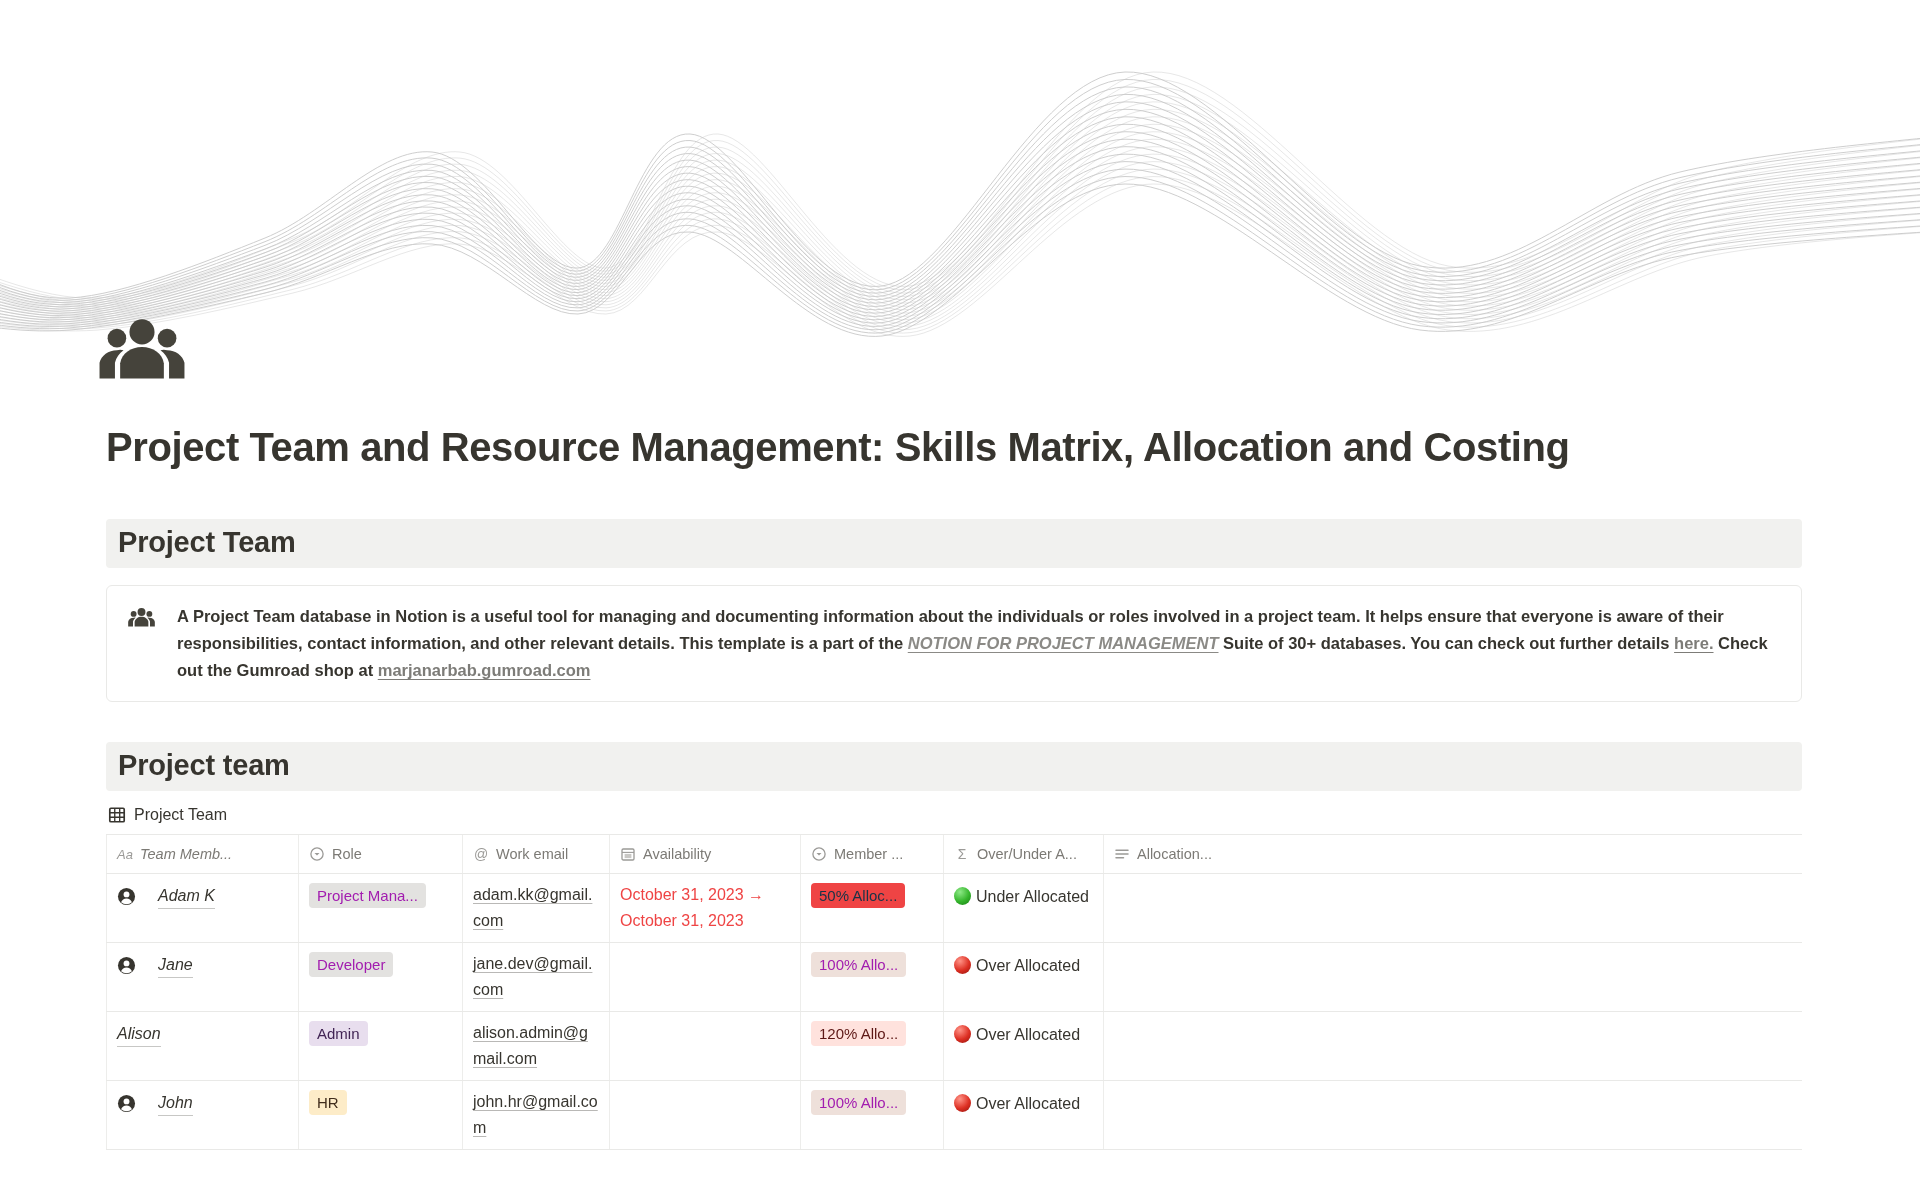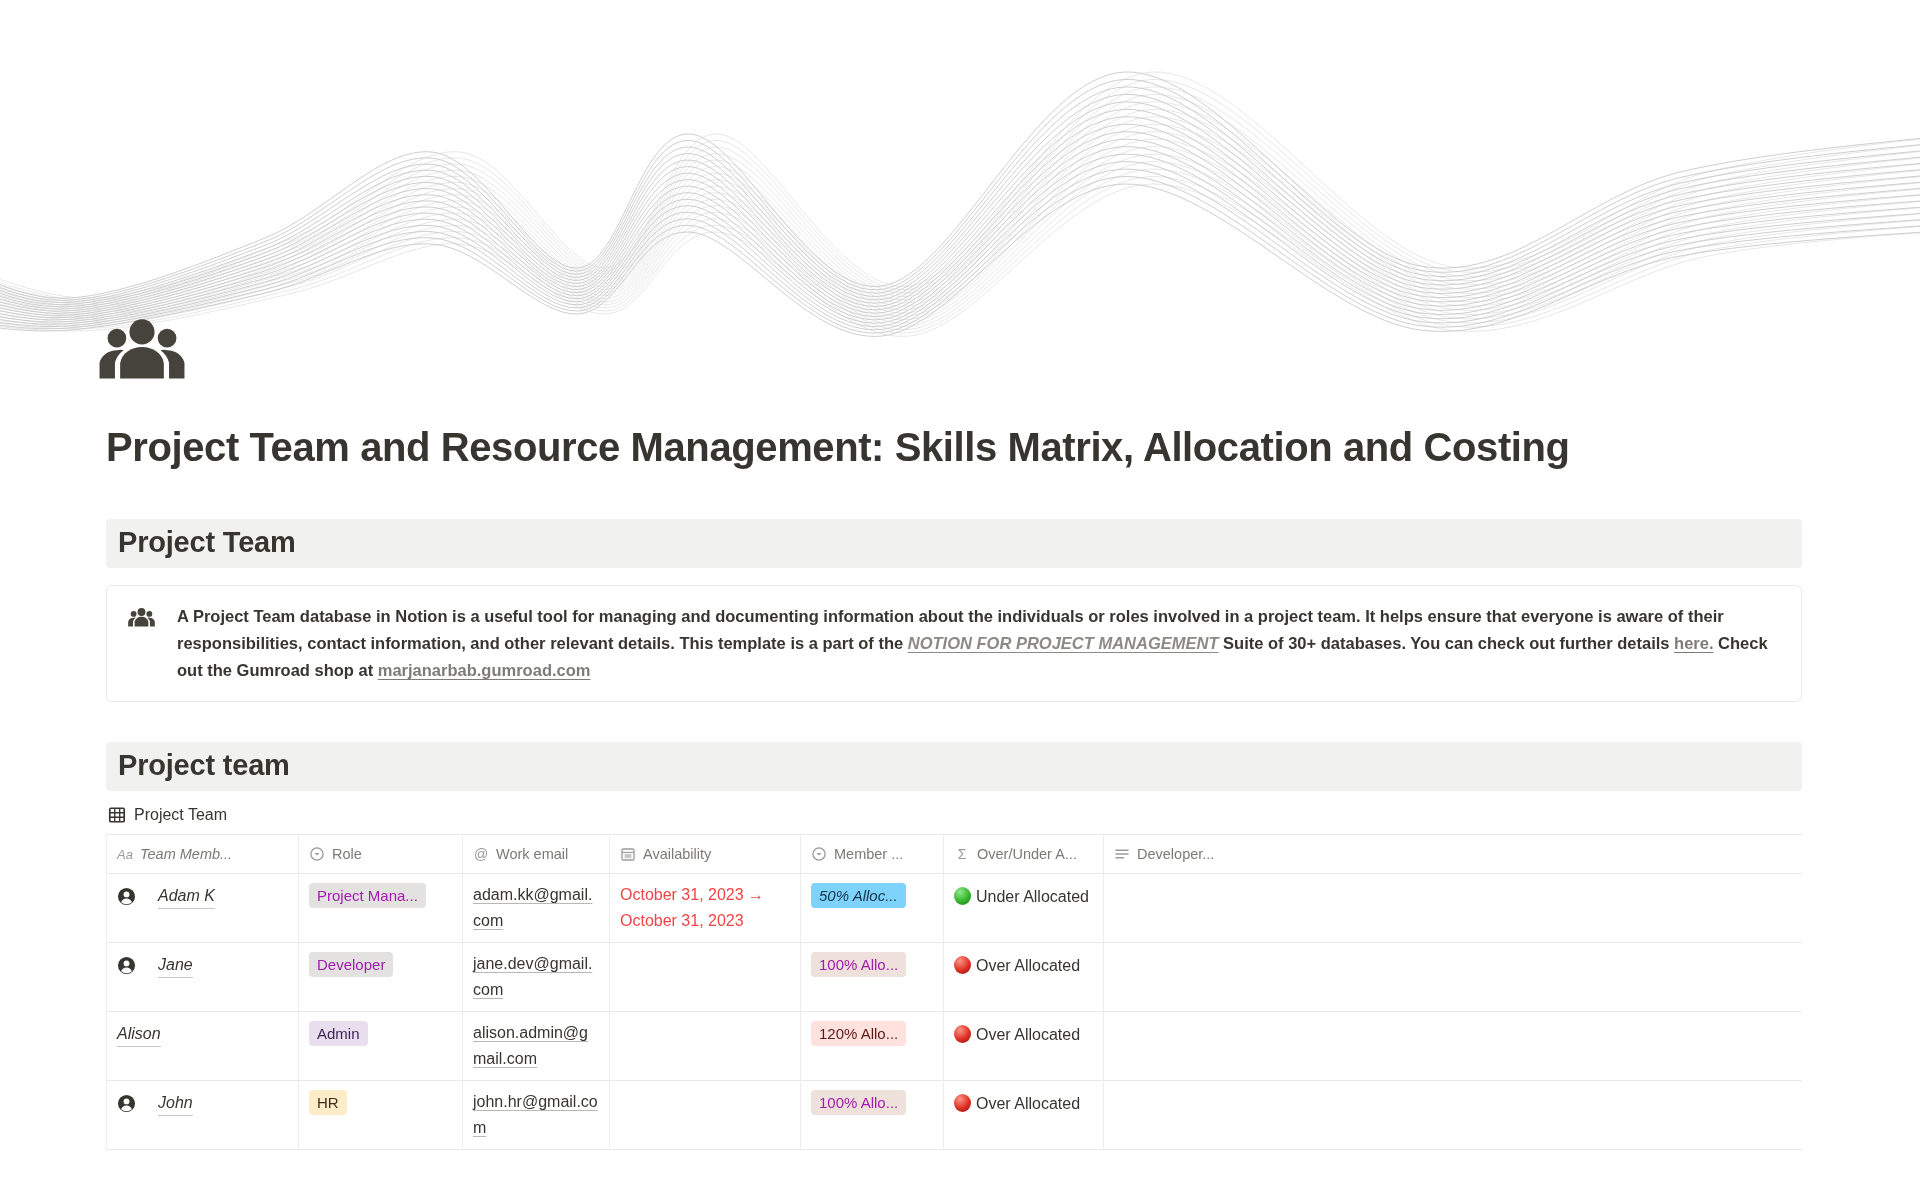--- a/index.html
+++ b/index.html
@@ -54,21 +54,21 @@
 
   .td { font-size:16px; line-height:26px; }
   .name-td { display:flex; align-items:flex-start; gap:22px; padding-top:10px; font-weight:500; }
   .person-ic { width:19px; height:19px; flex:0 0 auto; margin-top:3px; }
   .person-ic svg { width:19px; height:19px; }
   .pname { border-bottom:1px solid rgba(55,53,47,.28); line-height:24px; cursor:pointer; }
 
   .tag { display:inline-block; max-width:100%; padding:2px 8px; border-radius:4px; font-size:15px;
     line-height:21px; white-space:nowrap; overflow:hidden; margin-top:1px; }
   .tag-gray   { background:#e3e2e0; color:#a21caf; }
-  .tag-blue   { background:#7dd3fc; color:#183347;font-style:italic; }
+  .tag-blue   { background:#ef4444; color:#183347; }
   .tag-brown  { background:#eee0da; color:#a21caf; }
   .tag-red    { background:#ffe2dd; color:#5d1715; }
   .tag-purple { background:#e8deee; color:#412454; }
   .tag-yellow { background:#fdecc8; color:#402c1b; }
 
   .email { text-decoration:underline; text-decoration-color:rgba(55,53,47,.35);
     text-underline-offset:3px; word-break:break-all; cursor:pointer; }
   .avail { color:#ef4444; }
 
   .status-td { padding-top:10px; }
@@ -209,21 +209,21 @@
       <div class="th">
         <span class="pico ch">Σ</span>
         <span>Over/Under A...</span>
       </div>
       <div class="th">
         <span class="pico">
           <svg viewBox="0 0 16 16">
               <path d="M2 4.2h12M2 8h12M2 11.8h7.5" stroke="#9b9a97" stroke-width="1.5" stroke-linecap="round"></path>
             </svg>
         </span>
-        <span>Developer...</span>
+        <span>Allocation...</span>
       </div>
     </div>
 
     <div class="tr">
       <div class="td name-td">
         <span class="person-ic">
           <svg viewBox="0 0 20 20">
               <circle cx="10" cy="10" r="9" fill="#37352f"></circle>
               <circle cx="10" cy="7.8" r="3.1" fill="#fff"></circle>
               <path d="M4.3 16.1c.9-2.6 3.1-4 5.7-4s4.8 1.4 5.7 4a9 9 0 0 1-11.4 0z" fill="#fff"></path>

